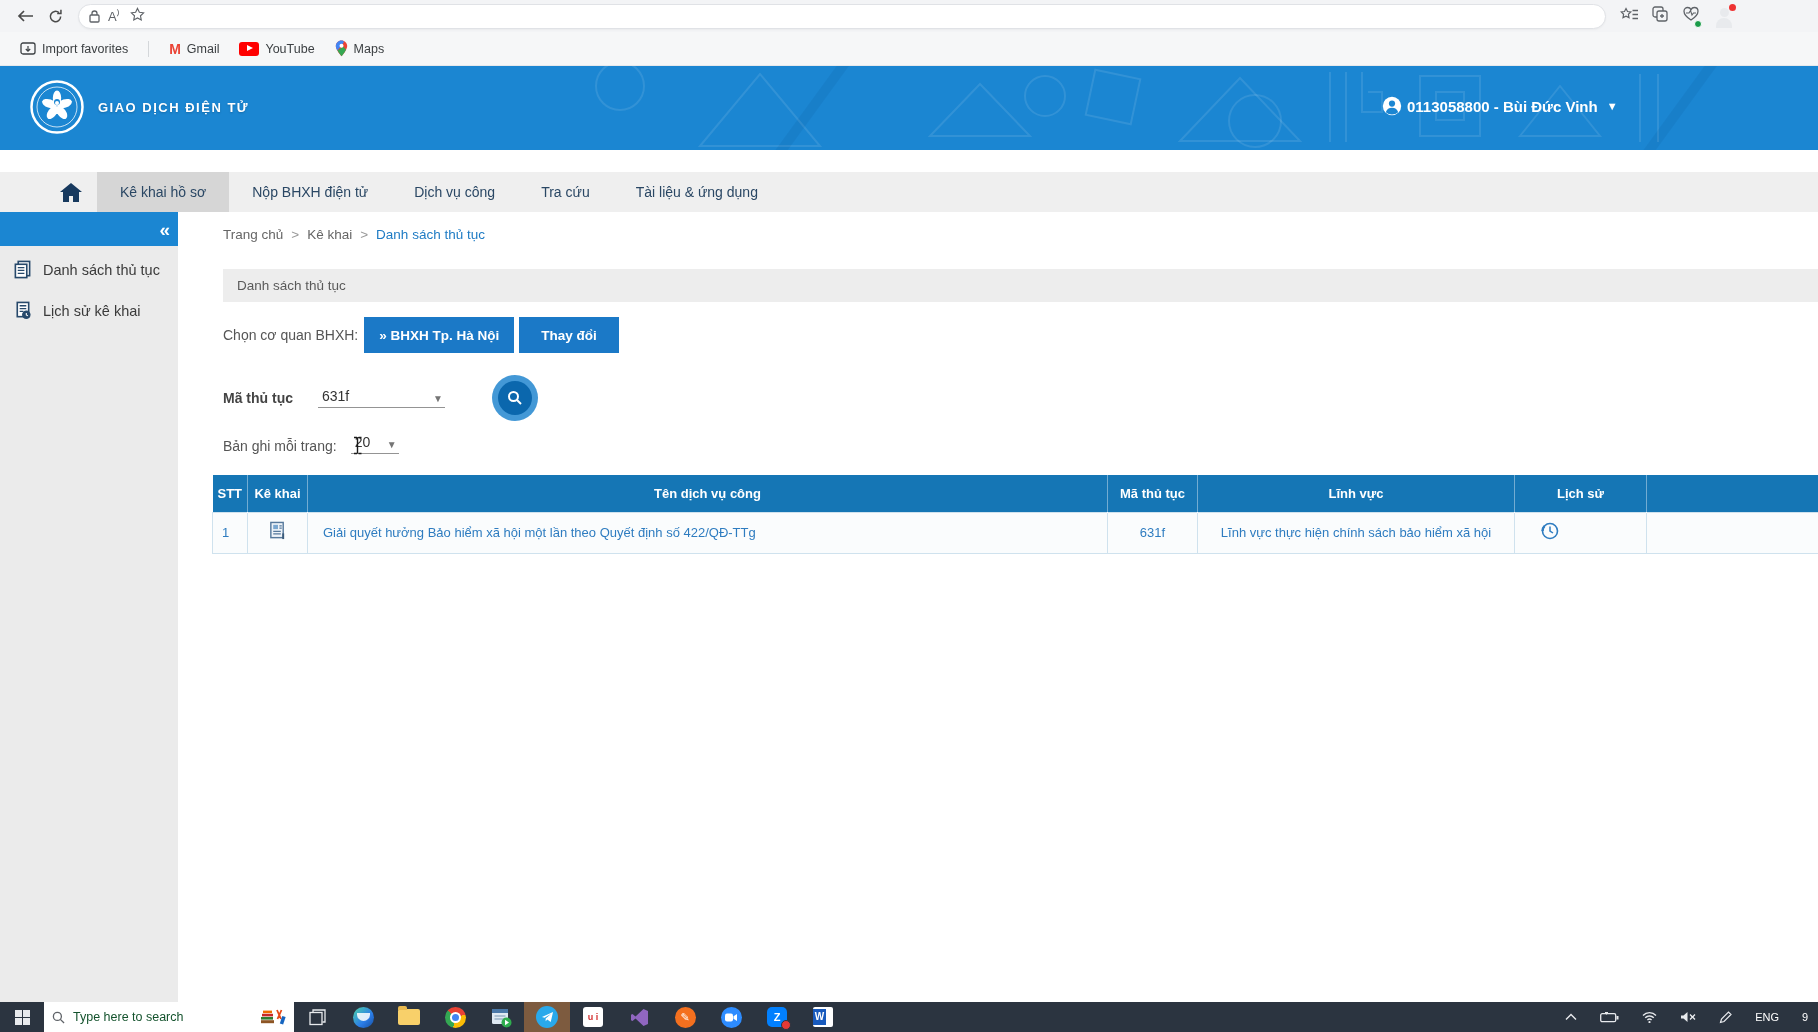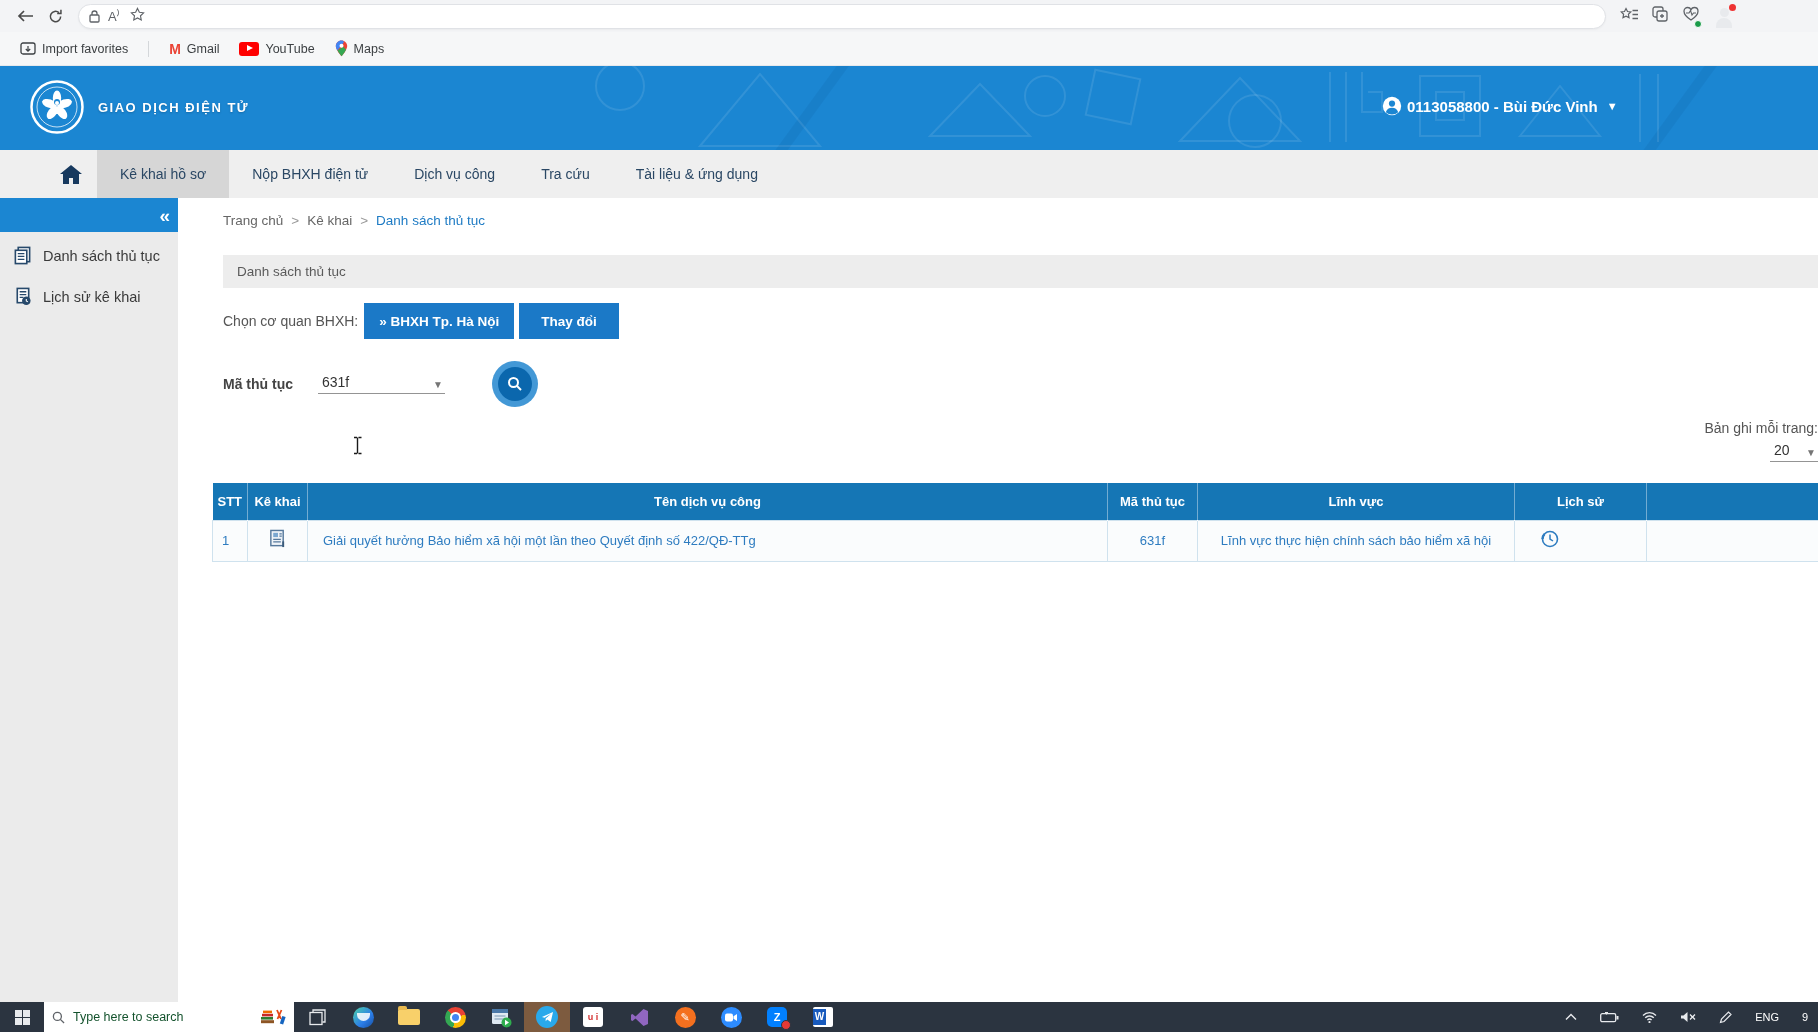--- a/index.html
+++ b/index.html
@@ -31,21 +31,21 @@
   .site-header { position:relative; height:84px; background:#1b86d2; overflow:hidden; }
   .hpattern { position:absolute; inset:0; }
   .hleft { position:absolute; left:30px; top:14px; display:flex; align-items:center; gap:14px; }
   .htitles { color:#fff; }
   .hsub { font-size:13px; font-weight:bold; letter-spacing:1.5px; text-shadow:0 1px 2px rgba(0,30,60,.25); }
   .hmain { font-size:26px; font-weight:bold; letter-spacing:.2px; margin-top:2px; text-shadow:0 1px 2px rgba(0,30,60,.25); }
   .userchip { position:absolute; left:1382px; top:30px; display:flex; align-items:center; gap:5px; color:#fff; font-size:15px; font-weight:bold; }
   .chev { font-size:11px; margin-left:4px; }
 
   
-  .mainnav { height:48px; background:#efefef; display:flex; align-items:stretch; padding-left:45px; }
+  .mainnav { height:40px; background:#efefef; display:flex; align-items:stretch; padding-left:45px;margin-top:22px; }
   .nav-home { width:52px; display:flex; align-items:center; justify-content:center; }
   .nav-item { display:flex; align-items:center; padding:0 23px; font-size:14px; color:#2a4764; }
   .nav-item.active { background:#d6d6d6; }
 
   
   .page { display:flex; height:812px; }
   .sidebar { width:178px; background:#ebebeb; flex:none; }
   .collapse-strip { height:34px; background:#1b86d2; display:flex; align-items:center; justify-content:flex-end; padding-right:10px; }
   .collapse-btn { color:#fff; font-size:19px; font-weight:bold; line-height:1; letter-spacing:-2px; }
   .side-item { display:flex; align-items:center; gap:11px; padding:8px 0 8px 13px; font-size:14.5px; color:#3a3a3a; margin-top:6px; }
@@ -62,21 +62,21 @@
   .btn-blue.first { margin-left:2px; }
   .btn-blue.second { margin-left:1px; padding:0 22px; }
 
   .code-row { margin:23px 0 0 45px; display:flex; align-items:center; height:44px; }
   .code-label { width:95px; font-size:14px; font-weight:bold; color:#444; }
   .uselect { width:127px; border-bottom:1px solid #949494; display:flex; align-items:flex-end; justify-content:space-between; padding:0 2px 3px 4px; font-size:14px; color:#333; }
   .caret { color:#757575; font-size:10px; }
   .search-btn { margin-left:47px; width:46px; height:46px; border-radius:50%; background:#4398d6; display:flex; align-items:center; justify-content:center; border:none; }
   .search-inner { width:34px; height:34px; border-radius:50%; background:#0b67ad; display:flex; align-items:center; justify-content:center; }
 
-  .pagesize-row { margin:14px 0 0 45px; display:flex; align-items:flex-end; gap:6px; font-size:14px; color:#555;flex-direction:column; }
+  .pagesize-row { margin:14px 0 0 45px; display:flex; align-items:flex-end; gap:14px; font-size:14px; color:#555; }
   .uselect.small { width:48px; }
 
   .proc-table { border-collapse:collapse; margin:21px 0 0 34px; table-layout:fixed; width:1634px; }
   .proc-table th { background:#1576b5; color:#fff; font-size:13px; font-weight:bold; height:37px; border-right:1px solid rgba(255,255,255,.4); text-align:center; }
   .proc-table th:last-child { border-right:none; }
   .proc-table td { height:41px; border:1px solid #cfe2ee; background:#fafcfd; font-size:13px; color:#2e7cc0; vertical-align:middle; }
   td.c-stt { padding-left:9px; }
   td.c-kekhai { text-align:center; }
   td.c-name { padding-left:15px; }
   td.c-code { text-align:center; }

